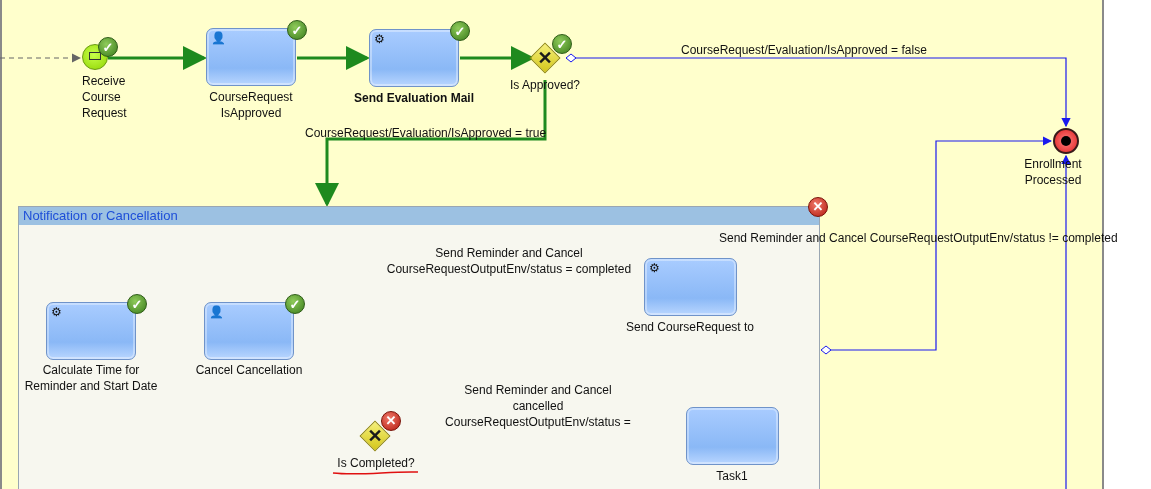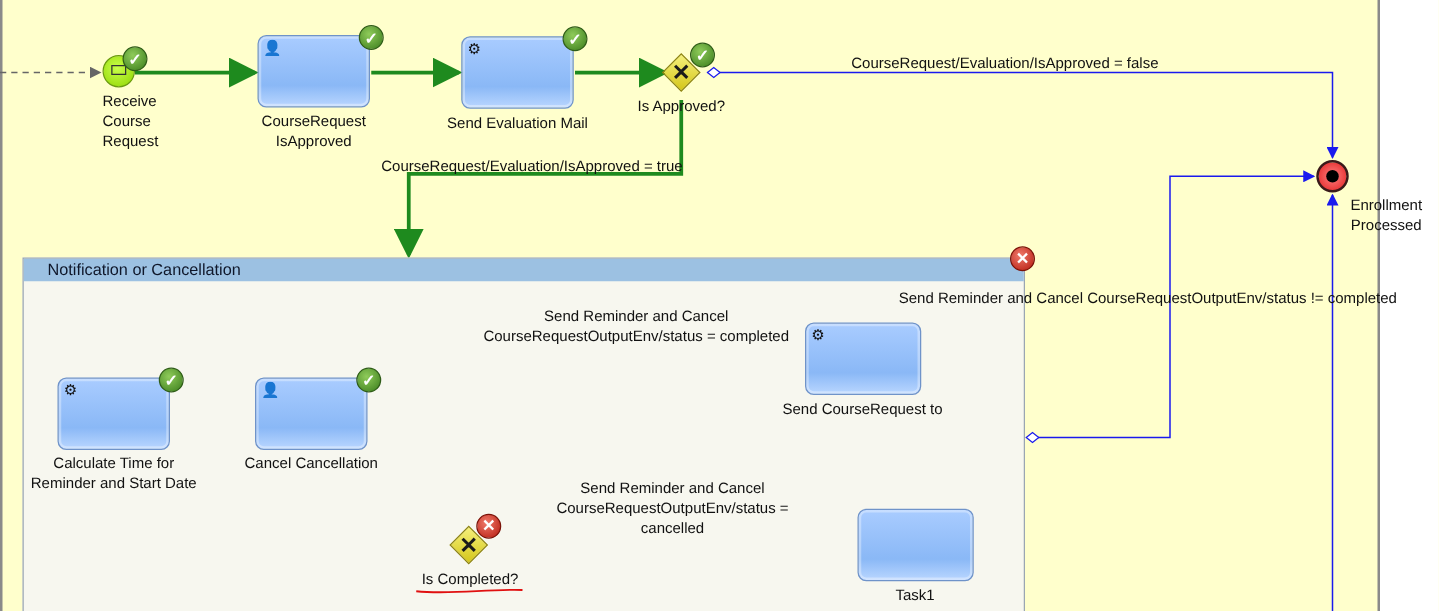--- a/index.html
+++ b/index.html
@@ -13,21 +13,21 @@
           background:linear-gradient(#a9ccff, #8ab8f6 70%, #b9d6ff); box-shadow:inset 0 0 0 2px rgba(255,255,255,0.35); box-sizing:border-box; }
   .task .ti { position:absolute; left:4px; top:2px; font-size:12px; }
   .check { position:absolute; width:20px; height:20px; border-radius:50%;
            background:radial-gradient(circle at 40% 35%, #8fcb5a, #3a7c1c); border:1px solid #2e5c17;
            color:#fff; font-size:13px; font-weight:bold; text-align:center; line-height:20px; box-sizing:border-box; }
   .err { position:absolute; width:20px; height:20px; border-radius:50%;
          background:radial-gradient(circle at 40% 35%, #f07a6a, #b3190e); border:1px solid #7a1208;
          color:#fff; font-size:13px; font-weight:bold; text-align:center; line-height:18px; box-sizing:border-box; }
   #subprocess { position:absolute; left:18px; top:206px; width:802px; height:290px; background:#f7f7ef;
                 border:1px solid #9aa6b2; box-sizing:border-box; }
-  #subprocess .hdr { height:18px; background:#9cc1e2; padding-left:19px; line-height:18px; font-size:13px; color:#0f172a; }
+  #subprocess .hdr { height:18px; background:#9cc1e2; padding-left:4px; line-height:18px; font-size:13px; color:#1d4ed8; }
   .gateway { position:absolute; width:22px; height:22px; transform:rotate(45deg);
              background:linear-gradient(135deg, #f5f07a, #d4c61a); border:1px solid #8e8410; box-sizing:border-box; }
   .gx { position:absolute; font-size:18px; font-weight:bold; color:#1a1a1a; text-align:center; width:22px; line-height:22px; }
 </style>
 </head>
 <body>
 
 <div id="canvas"></div>
 
 <svg id="wires" xmlns="http://www.w3.org/2000/svg">
@@ -76,38 +76,38 @@
 <div class="check" style="left:287px;top:20px;">✓</div>
 <div class="lbl" style="left:196px;top:89px;width:110px;">
   <div>CourseRequest</div>
   <div>IsApproved</div>
 </div>
 
 <div class="task" style="left:369px;top:29px;">
   <span class="ti">⚙</span>
 </div>
 <div class="check" style="left:450px;top:21px;">✓</div>
-<div class="lbl" style="left:344px;top:90px;width:140px;">
+<div class="lbl" style="left:344px;top:90px;width:140px;font-weight:bold;">
   <div>Send Evaluation Mail</div>
 </div>
 
 <div class="gateway" style="left:534px;top:47px;"></div>
 <div class="gx" style="left:534px;top:47px;">✕</div>
 <div class="check" style="left:552px;top:34px;">✓</div>
 <div class="lbl" style="left:500px;top:77px;width:90px;">
   <div>Is Approved?</div>
 </div>
 
 <div class="lbl" style="left:681px;top:42px;">CourseRequest/Evaluation/IsApproved = false</div>
 <div class="lbl" style="left:305px;top:125px;">CourseRequest/Evaluation/IsApproved = true</div>
 
 <div style="position:absolute;left:1053px;top:128px;width:26px;height:26px;border-radius:50%;background:radial-gradient(circle,#ff8080,#e02020);border:2px solid #3a1a1a;box-sizing:border-box;">
   <span style="position:absolute;left:6px;top:6px;width:10px;height:10px;border-radius:50%;background:#000;"></span>
 </div>
-<div class="lbl" style="left:1069px;top:156px;width:80px;">
+<div class="lbl" style="left:1013px;top:156px;width:80px;">
   <div>Enrollment</div>
   <div>Processed</div>
 </div>
 
 <div id="subprocess">
   <div class="hdr">Notification or Cancellation</div>
 </div>
 <div class="err" style="left:808px;top:197px;">✕</div>
 
 <div class="lbl" style="left:719px;top:230px;">Send Reminder and Cancel CourseRequestOutputEnv/status != completed</div>
@@ -146,20 +146,20 @@
 
 <div class="task" style="left:644px;top:258px;width:93px;">
   <span class="ti">⚙</span>
 </div>
 <div class="lbl" style="left:610px;top:319px;width:160px;">
   <div>Send CourseRequest to</div>
 </div>
 
 <div class="lbl" style="left:432px;top:382px;width:212px;">
   <div>Send Reminder and Cancel</div>
+  <div>cancelled</div>
   <div>CourseRequestOutputEnv/status =</div>
-  <div>cancelled</div>
 </div>
 
 <div class="task" style="left:686px;top:407px;width:93px;"></div>
 <div class="lbl" style="left:692px;top:468px;width:80px;">
   <div>Task1</div>
 </div>
 
 </body></html>

